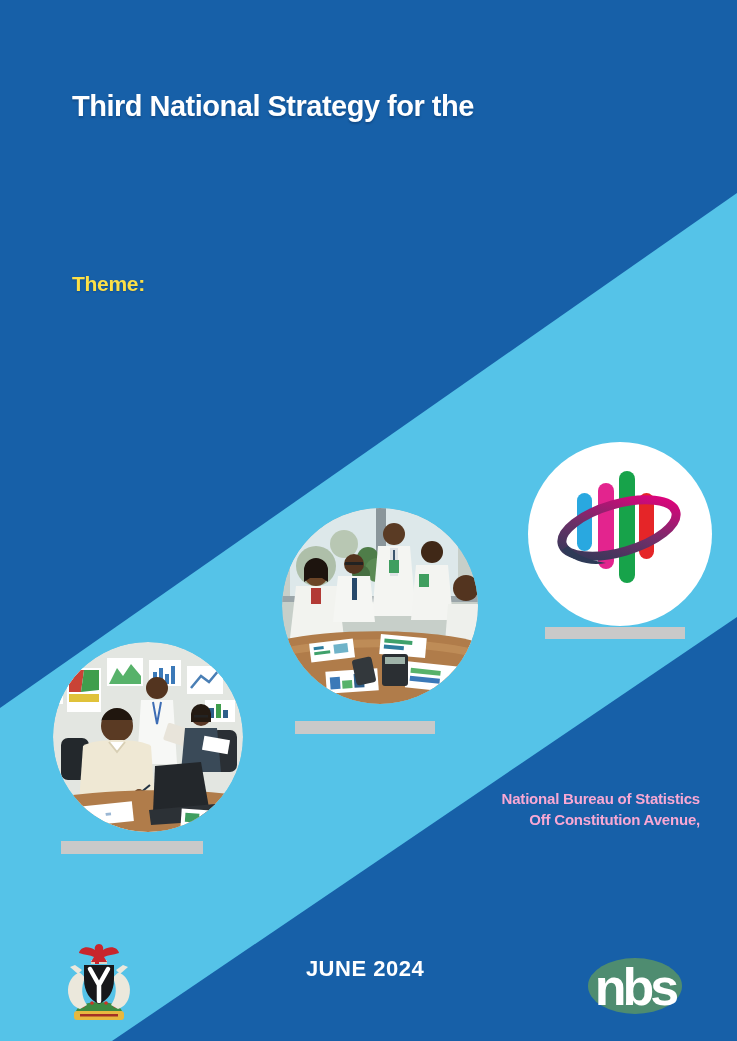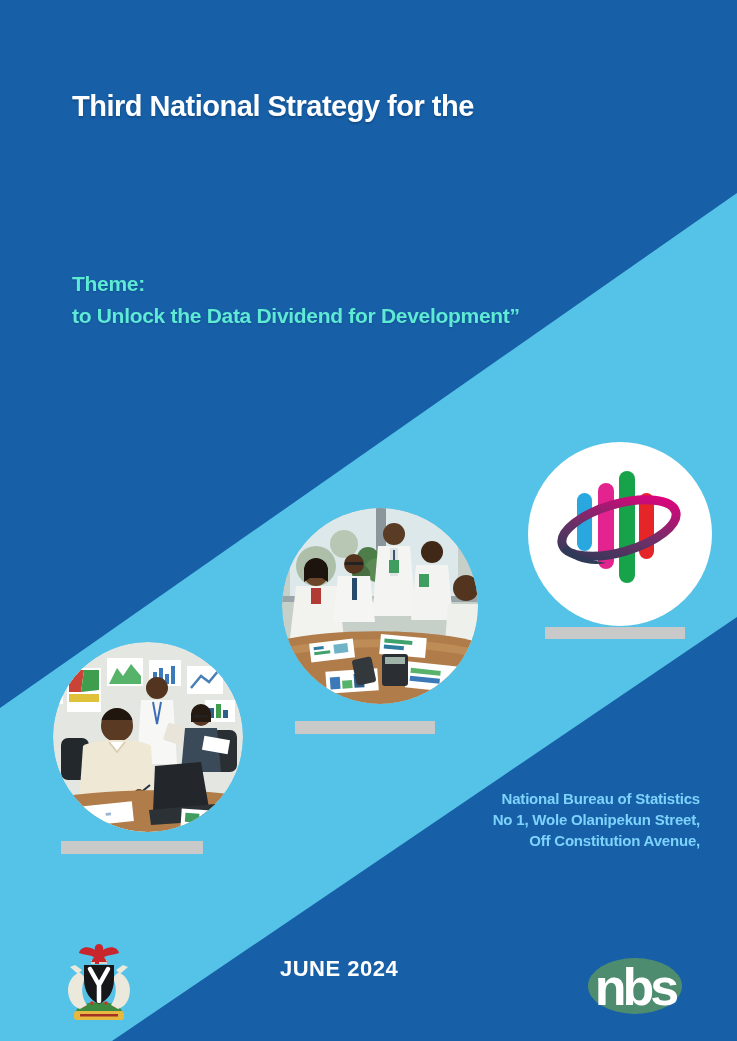--- a/index.html
+++ b/index.html
@@ -2,53 +2,52 @@
 <html><head>
 <meta charset="utf-8">
 <style>
   html,body{margin:0;padding:0;background:#333;}
   .page{position:relative;width:737px;height:1041px;background:#1760A8;overflow:hidden;
         font-family:"Liberation Sans",sans-serif;}
   .stripe{position:absolute;left:0;top:0;width:737px;height:1041px;background:#55C3E8;
         clip-path:polygon(0px 708px,737px 193px,737px 617px,112px 1041px,0px 1041px);}
   .title{position:absolute;left:72px;top:83px;color:#ffffff;font-weight:bold;font-size:29px;
         line-height:47px;letter-spacing:-0.5px;text-shadow:0 2px 2px rgba(10,40,80,0.35);}
-  .theme{position:absolute;left:72px;top:268px;color:#5eead4;font-weight:bold;font-size:21px;
+  .theme{position:absolute;left:72px;top:268px;color:#fde047;font-weight:bold;font-size:21px;
         line-height:31.5px;letter-spacing:-0.3px;text-shadow:0 1px 2px rgba(10,40,80,0.3);}
   .logo-circle{position:absolute;left:528px;top:442px;width:184px;height:184px;background:#ffffff;
         border-radius:50%;}
   .logo-circle svg{position:absolute;left:0;top:0;}
   .photo{position:absolute;border-radius:50%;overflow:hidden;}
   .photo-mid{left:282px;top:508px;width:196px;height:196px;}
   .photo-left{left:53px;top:642px;width:190px;height:190px;}
   .caption-bar{position:absolute;background:#C9C9C9;}
   .bar-logo{left:545px;top:627px;width:140px;height:12px;}
   .bar-mid{left:295px;top:721px;width:140px;height:13px;}
   .bar-left{left:61px;top:841px;width:142px;height:13px;}
-  .address{position:absolute;right:37px;top:788px;text-align:right;color:#7dd3fc;font-weight:bold;
+  .address{position:absolute;right:37px;top:788px;text-align:right;color:#f9a8d4;font-weight:bold;
         font-size:15px;line-height:21px;letter-spacing:-0.2px;}
-  .date{position:absolute;left:280px;top:956px;width:170px;color:#ffffff;
+  .date{position:absolute;left:280px;top:956px;width:170px;text-align:center;color:#ffffff;
         font-weight:bold;font-size:22px;letter-spacing:0.5px;}
   .coat{position:absolute;left:62px;top:941px;width:74px;height:84px;}
   .nbs-logo{position:absolute;left:585px;top:954px;width:100px;height:66px;}
 </style>
 </head>
 <body>
 
 <div class="page">
 
   <div class="stripe"></div>
 
   <div class="title">
     <div>Third National Strategy for the</div>
   </div>
 
   <div class="theme">
     <div>Theme:</div>
-    <div>to Unlock the Data Dividend for Development”</div>
   </div>
 
   <div class="logo-circle">
     <svg width="184" height="184" viewBox="0 0 184 184">
       <defs>
         <linearGradient id="sw" x1="0%" y1="85%" x2="100%" y2="15%">
           <stop offset="0%" stop-color="#2E3A57"></stop>
           <stop offset="45%" stop-color="#6E2F68"></stop>
           <stop offset="100%" stop-color="#E5007D"></stop>
         </linearGradient>
@@ -217,21 +216,20 @@
           <rect x="128" y="168" width="44" height="18" fill="#ffffff"></rect>
           <rect x="132" y="172" width="14" height="9" fill="#3f9e5f"></rect>
         </g>
       </g>
     </svg>
   </div>
   <div class="caption-bar bar-left"></div>
 
   <div class="address">
     <div>National Bureau of Statistics</div>
-    <div>No 1, Wole Olanipekun Street,</div>
     <div>Off Constitution Avenue,</div>
   </div>
 
   <div class="date">JUNE 2024</div>
 
   <svg class="coat" viewBox="0 0 74 84">
     <rect x="12" y="70" width="50" height="9" rx="3" fill="#e7b83f"></rect>
     <rect x="18" y="73" width="38" height="2.5" fill="#a33125"></rect>
     <path d="M14,70 C18,58 56,58 60,70 Z" fill="#3c8a40"></path>
     <circle cx="21" cy="65" r="1.8" fill="#cc3327"></circle>

